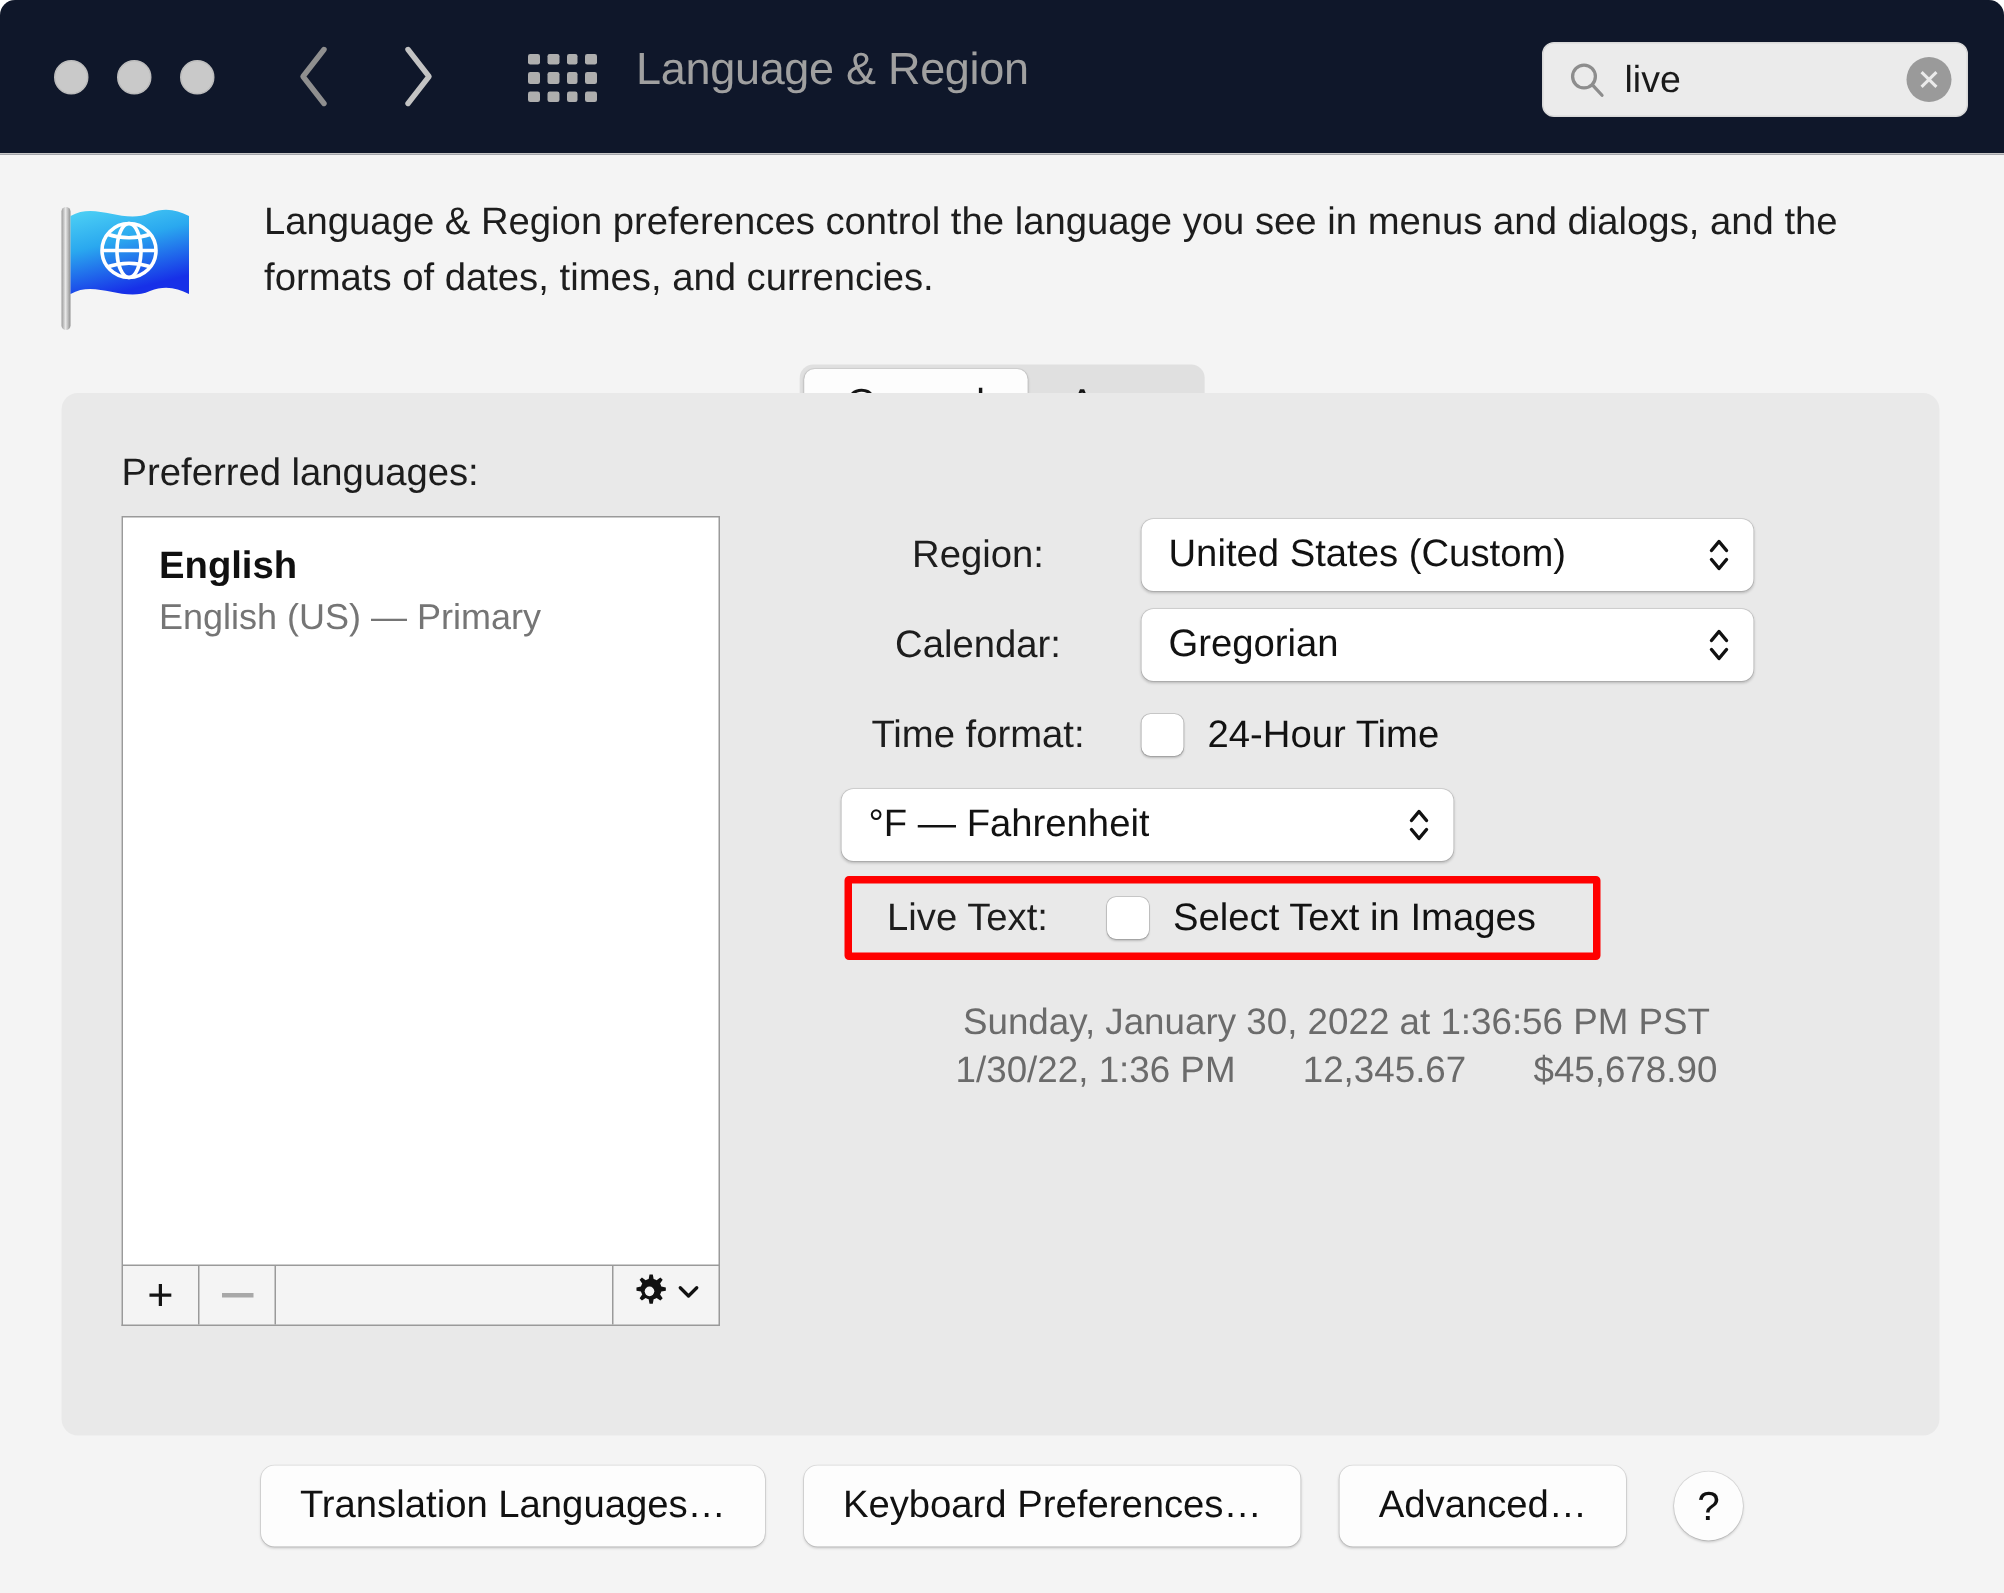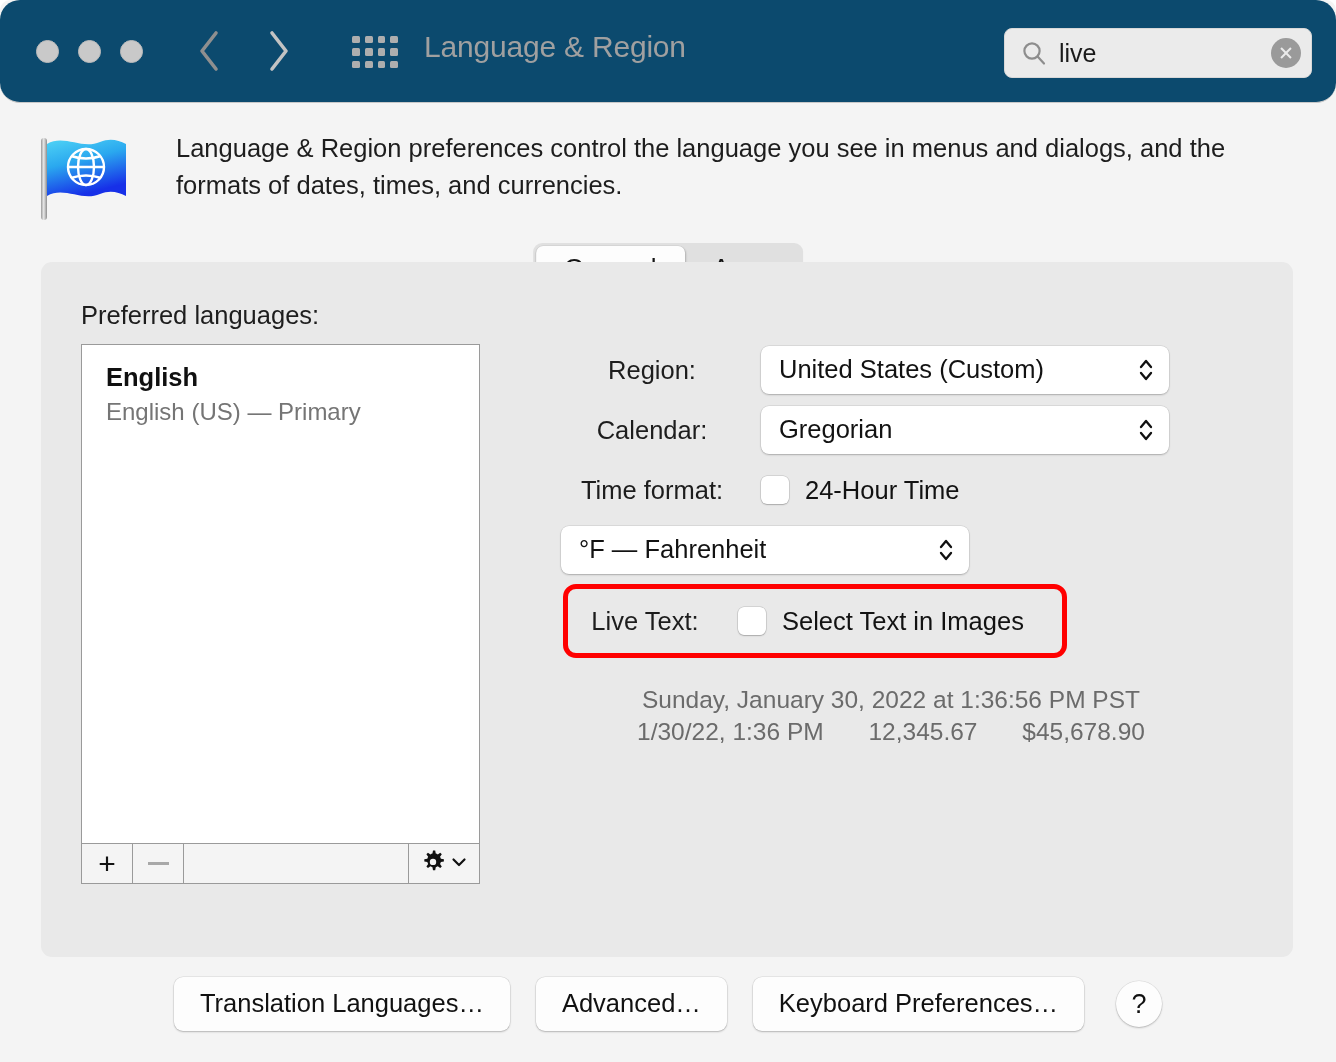--- a/index.html
+++ b/index.html
@@ -20,24 +20,23 @@
     height: 1062px;
     background: #f4f4f4;
     border-radius: 10px 10px 0 0;
     overflow: hidden;
   }
 
   
   .toolbar {
     position: relative;
     height: 103px;
-    background: #0c4a6e;
+    background: #0f172a;
     border-bottom: 1px solid #c8c8c8;
     box-sizing: border-box;
-    border-radius: 20px;
   }
 
   .traffic-lights {
     position: absolute;
     left: 36px;
     top: 40px;
     display: flex;
     gap: 19px;
   }
   .light {
@@ -86,21 +85,21 @@
     font-size: 30px;
     color: #a0a0a0;
     letter-spacing: -0.2px;
     white-space: nowrap;
   }
 
   .search-field {
     position: absolute;
     right: 24px;
     top: 28px;
-    width: 308px;
+    width: 284px;
     height: 50px;
     background: #ebebeb;
     border: 1px solid #d8d8d8;
     border-radius: 8px;
     box-sizing: border-box;
     display: flex;
     align-items: center;
     padding: 0 10px 0 16px;
   }
   .search-icon { flex: 0 0 auto; width: 26px; height: 26px; margin-right: 12px; }
@@ -332,22 +331,22 @@
     font-size: 25.5px;
     color: #121212;
     margin-left: 16px;
     white-space: nowrap;
   }
 
   
   .frow.highlight {
     position: relative;
     border: 5px solid #ff0000;
-    border-radius: 13px;
-    height: 74px;
+    border-radius: 3px;
+    height: 56px;
     width: 504px;
     margin-left: 2px;
     box-sizing: border-box;
     margin-bottom: 10px;
   }
   .frow.highlight .flabel { width: 170px; padding-right: 16px; }
 
   .sample-block {
     margin-top: 26px;
     margin-left: 20px;
@@ -579,18 +578,18 @@
           <span>12,345.67</span>
           <span>$45,678.90</span>
         </div>
       </div>
 
     </div>
   </div>
 
   <div class="bottom-bar">
     <div class="btn">Translation Languages…</div>
+    <div class="btn">Keyboard Preferences…</div>
     <div class="btn">Advanced…</div>
-    <div class="btn">Keyboard Preferences…</div>
     <div class="help-btn">?</div>
   </div>
 
 </div>
 
 </body></html>

